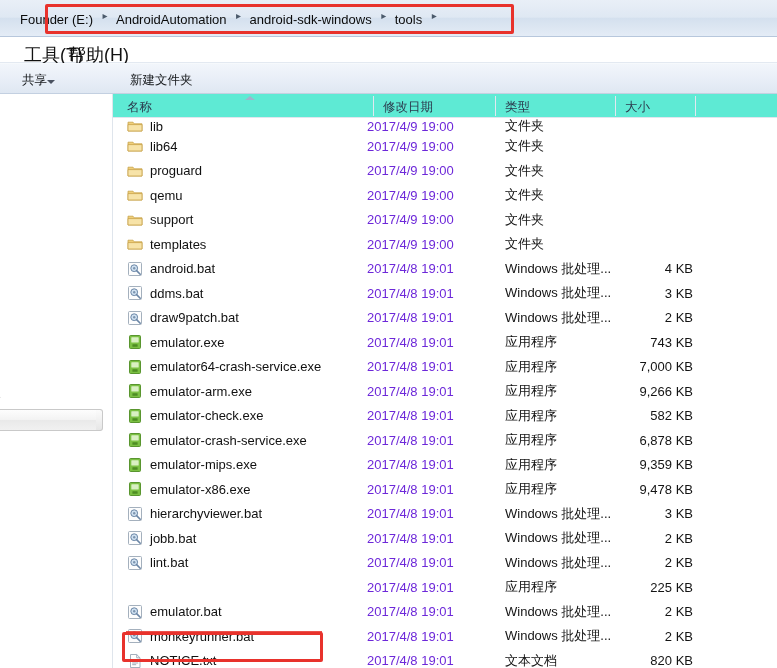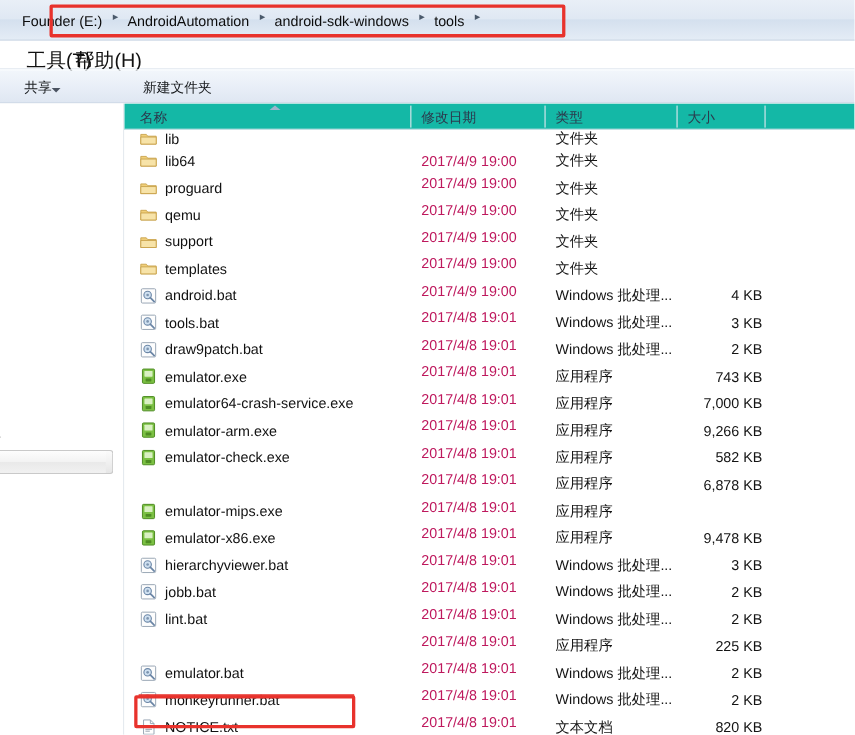--- a/index.html
+++ b/index.html
@@ -98,21 +98,21 @@
   }
 
   
   .listpane {
     position: absolute; left: 113px; top: 94px; width: 664px; height: 574px;
     background: #ffffff;
     overflow: hidden;
   }
   .colheader {
     position: absolute; left: 0; top: 0; width: 664px; height: 24px;
-    background: #14b8a6;
+    background: #5eead4;
     border-bottom: 1px solid #e0e6ee;
   }
   .col-label {
     position: absolute; top: 5px;
     font-size: 12.5px; color: #2b3a4d;
     cursor: default; white-space: nowrap;
   }
   .col-div {
     position: absolute; top: 2px; width: 1px; height: 20px;
     background: #e2e8f0;
@@ -130,21 +130,21 @@
     position: relative;
     height: 24.5px;
     display: flex; align-items: center;
     font-size: 13px; color: #111;
     white-space: nowrap;
   }
   .cell-name {
     position: absolute; left: 14px; top: 0; height: 24.5px;
     display: flex; align-items: center; gap: 7px;
   }
-  .cell-date { position: absolute; left: 270px; top: 0; height: 24.5px; display:flex; align-items:center; color:#be185d;margin-top:20px; }
+  .cell-date { position: absolute; left: 254px; top: 0; height: 24.5px; display:flex; align-items:center; color:#6d28d9; }
   .cell-type { position: absolute; left: 392px; top: 0; height: 24.5px; display:flex; align-items:center; color:#141414;
                max-width: 112px; overflow: hidden; }
   .cell-size { position: absolute; left: 462px; width: 118px; top: 0; height: 24.5px;
                display:flex; align-items:center; justify-content: flex-end; color:#141414;text-align:right; }
 
   
   .ico { width: 16px; height: 16px; flex: none; display:block; }
 
   
   .redbox {
@@ -306,21 +306,21 @@
         </div>
         <div class="row">
           <div class="cell-name">
             <svg viewBox="0 0 16 16" class="ico">
               <rect x="1.5" y="1.5" width="13" height="13" rx="1" fill="#fdfdfd" stroke="#9aa7b5" stroke-width=".9"></rect>
               <circle cx="7.2" cy="7.2" r="3.4" fill="#cfe0f0" stroke="#6b86a6" stroke-width="1"></circle>
               <circle cx="7.2" cy="7.2" r="1.2" fill="#7d95b0"></circle>
               <path d="M9.5 9.5l4 4" stroke="#5d7characters" stroke-width="0"></path>
               <path d="M9.6 9.6l3.6 3.6" stroke="#6b86a6" stroke-width="1.6" stroke-linecap="round"></path>
             </svg>
-            <span>tools.bat</span>
+            <span>ddms.bat</span>
           </div>
           <div class="cell-date">2017/4/8 19:01</div>
           <div class="cell-type">Windows 批处理...</div>
           <div class="cell-size">3 KB</div>
         </div>
         <div class="row">
           <div class="cell-name">
             <svg viewBox="0 0 16 16" class="ico">
               <rect x="1.5" y="1.5" width="13" height="13" rx="1" fill="#fdfdfd" stroke="#9aa7b5" stroke-width=".9"></rect>
               <circle cx="7.2" cy="7.2" r="3.4" fill="#cfe0f0" stroke="#6b86a6" stroke-width="1"></circle>
@@ -380,35 +380,44 @@
               <rect x="4.3" y="3.2" width="7.4" height="5.2" rx=".5" fill="#d9f0c2"></rect>
               <rect x="5.4" y="10.2" width="5.2" height="2.6" rx=".4" fill="#4e8c23"></rect>
             </svg>
             <span>emulator-check.exe</span>
           </div>
           <div class="cell-date">2017/4/8 19:01</div>
           <div class="cell-type">应用程序</div>
           <div class="cell-size">582 KB</div>
         </div>
         <div class="row">
+          <div class="cell-name">
+            <svg viewBox="0 0 16 16" class="ico">
+              <rect x="2.5" y="1.5" width="11" height="13" rx="1" fill="#7bc043" stroke="#4e8c23" stroke-width=".9"></rect>
+              <rect x="4.3" y="3.2" width="7.4" height="5.2" rx=".5" fill="#d9f0c2"></rect>
+              <rect x="5.4" y="10.2" width="5.2" height="2.6" rx=".4" fill="#4e8c23"></rect>
+            </svg>
+            <span>emulator-crash-service.exe</span>
+          </div>
           <div class="cell-date">2017/4/8 19:01</div>
           <div class="cell-type">应用程序</div>
           <div class="cell-size">6,878 KB</div>
         </div>
         <div class="row">
           <div class="cell-name">
             <svg viewBox="0 0 16 16" class="ico">
               <rect x="2.5" y="1.5" width="11" height="13" rx="1" fill="#7bc043" stroke="#4e8c23" stroke-width=".9"></rect>
               <rect x="4.3" y="3.2" width="7.4" height="5.2" rx=".5" fill="#d9f0c2"></rect>
               <rect x="5.4" y="10.2" width="5.2" height="2.6" rx=".4" fill="#4e8c23"></rect>
             </svg>
             <span>emulator-mips.exe</span>
           </div>
           <div class="cell-date">2017/4/8 19:01</div>
           <div class="cell-type">应用程序</div>
+          <div class="cell-size">9,359 KB</div>
         </div>
         <div class="row">
           <div class="cell-name">
             <svg viewBox="0 0 16 16" class="ico">
               <rect x="2.5" y="1.5" width="11" height="13" rx="1" fill="#7bc043" stroke="#4e8c23" stroke-width=".9"></rect>
               <rect x="4.3" y="3.2" width="7.4" height="5.2" rx=".5" fill="#d9f0c2"></rect>
               <rect x="5.4" y="10.2" width="5.2" height="2.6" rx=".4" fill="#4e8c23"></rect>
             </svg>
             <span>emulator-x86.exe</span>
           </div>

